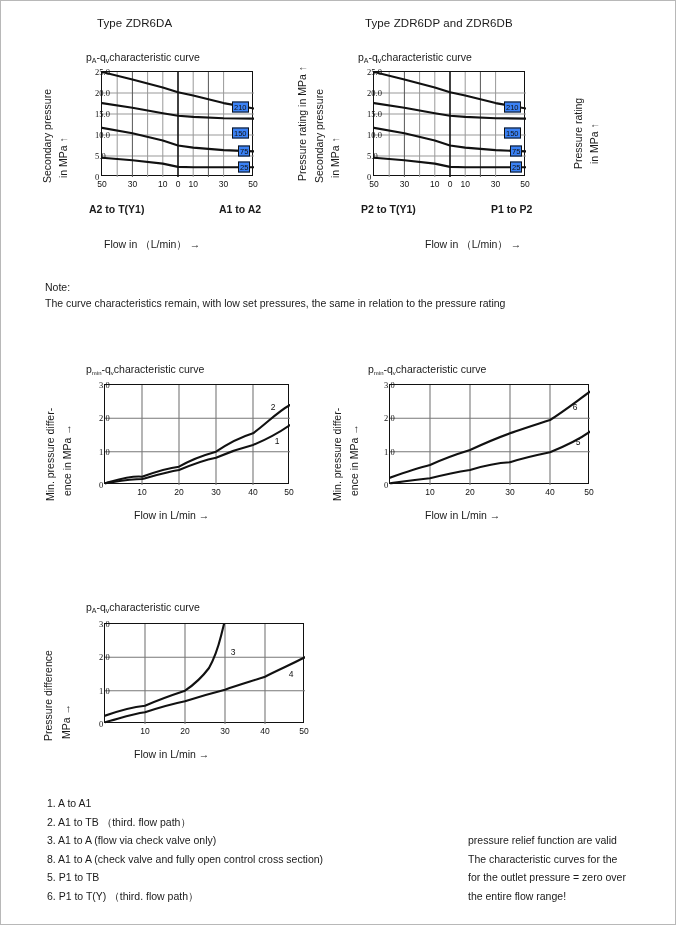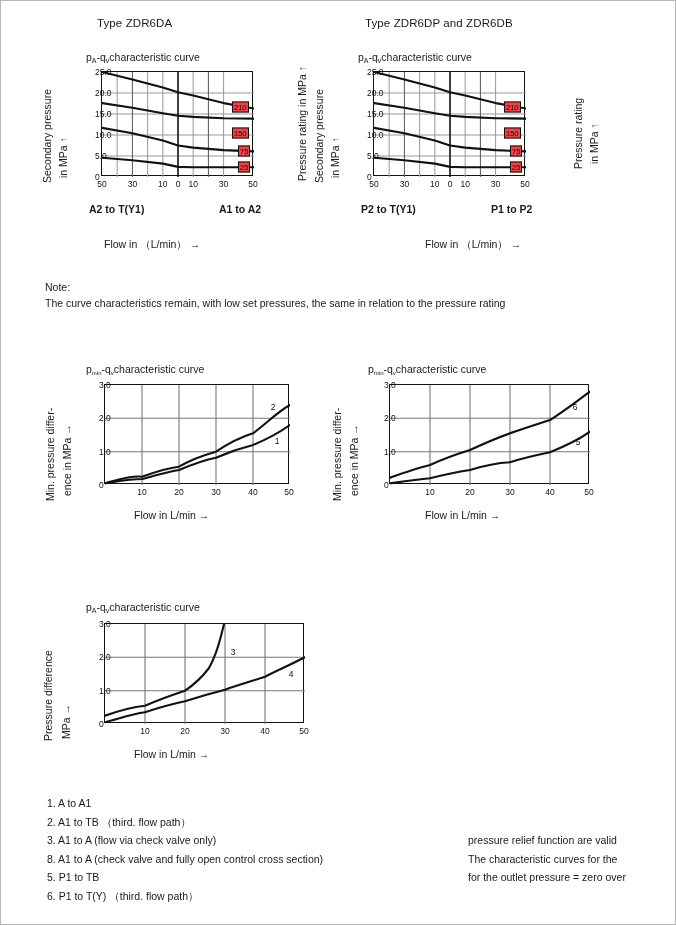--- a/index.html
+++ b/index.html
@@ -65,28 +65,29 @@
     text-align: center;
     transform: translateX(-50%);
     color: #111;
   }
   .tick-y {
     position: absolute;
     font-size: 8.5px;
     text-align: center;
     transform: translateY(-50%);
     color: #111;
+    font-family: Liberation Serif, serif;
   }
   .rating-box {
     position: absolute;
     font-size: 7.5px;
     line-height: 9px;
     padding: 0 1px;
     border: 1px solid #111;
-    background: #ef4444;
+    background: #3b82f6;
     transform: translateY(-50%);
     color: #111;
   }
   .curve-num {
     position: absolute;
     font-size: 8.5px;
     color: #111;
     transform: translate(-50%, -50%);
   }
 </style>
@@ -342,15 +343,16 @@
     <div class="legend-line">3. A1 to A (flow via check valve only)</div>
     <div class="legend-line">8. A1 to A (check valve and fully open control cross section)</div>
     <div class="legend-line">5. P1 to TB</div>
     <div class="legend-line">6. P1 to T(Y)   （third. flow path）</div>
   </div>
 
   <div class="abs" style="left:467px; top:830px;">
     <div class="sidenote-line">pressure relief function are valid</div>
     <div class="sidenote-line">The characteristic curves for the</div>
     <div class="sidenote-line">for the outlet pressure = zero over</div>
+    <div class="sidenote-line">the entire flow range!</div>
   </div>
 
 </div>
 
 </body></html>

